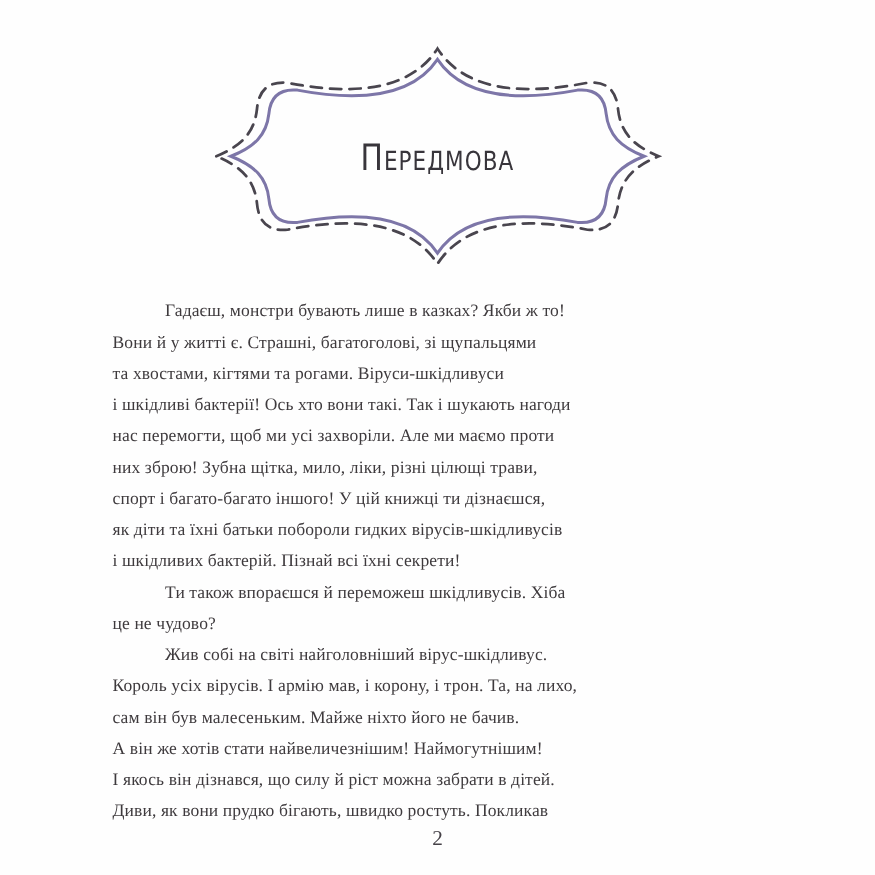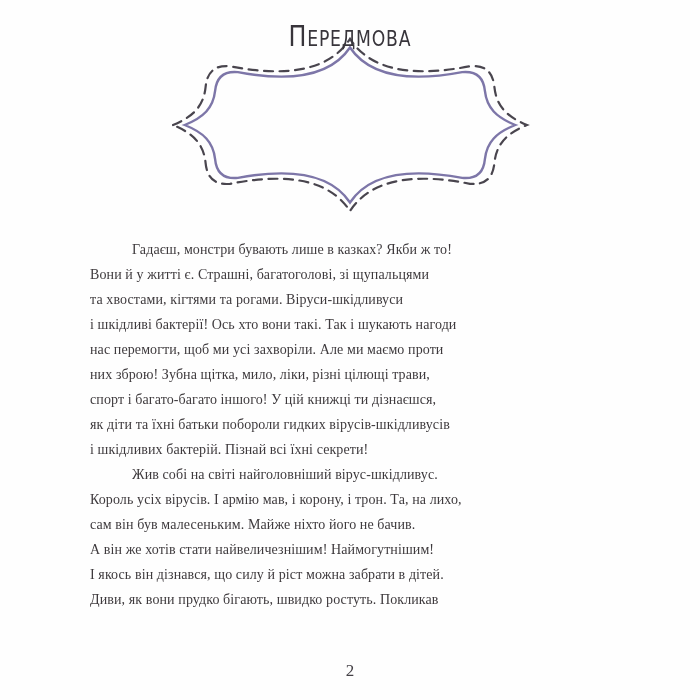--- a/index.html
+++ b/index.html
@@ -12,20 +12,21 @@
   }
 
   
   .frame-wrap {
     position: absolute;
     left: 155px;
     top: 20px;
     width: 390px;
     height: 210px;
     display: flex;
+    align-items: center;
     justify-content: center;
   }
   .frame-wrap svg {
     position: absolute;
     inset: 0;
     width: 100%;
     height: 100%;
   }
   .chapter-title {
     position: relative;
@@ -87,20 +88,22 @@
   <div class="body-text">
     <p class="para">Гадаєш, монстри бувають лише в казках? Якби ж то!
 Вони й у житті є. Страшні, багатоголові, зі щупальцями
 та хвостами, кігтями та рогами. Віруси-шкідливуси
 і шкідливі бактерії! Ось хто вони такі. Так і шукають нагоди
 нас перемогти, щоб ми усі захворіли. Але ми маємо проти
 них зброю! Зубна щітка, мило, ліки, різні цілющі трави,
 спорт і багато-багато іншого! У цій книжці ти дізнаєшся,
 як діти та їхні батьки побороли гидких вірусів-шкідливусів
 і шкідливих бактерій. Пізнай всі їхні секрети!</p>
+    <p class="para">Ти також впораєшся й переможеш шкідливусів. Хіба
+це не чудово?</p>
     <p class="para">Жив собі на світі найголовніший вірус-шкідливус.
 Король усіх вірусів. І армію мав, і корону, і трон. Та, на лихо,
 сам він був малесеньким. Майже ніхто його не бачив.
 А він же хотів стати найвеличезнішим! Наймогутнішим!
 І якось він дізнався, що силу й ріст можна забрати в дітей.
 Диви, як вони прудко бігають, швидко ростуть. Покликав</p>
   </div>
 
   <div class="page-number">2</div>
 

